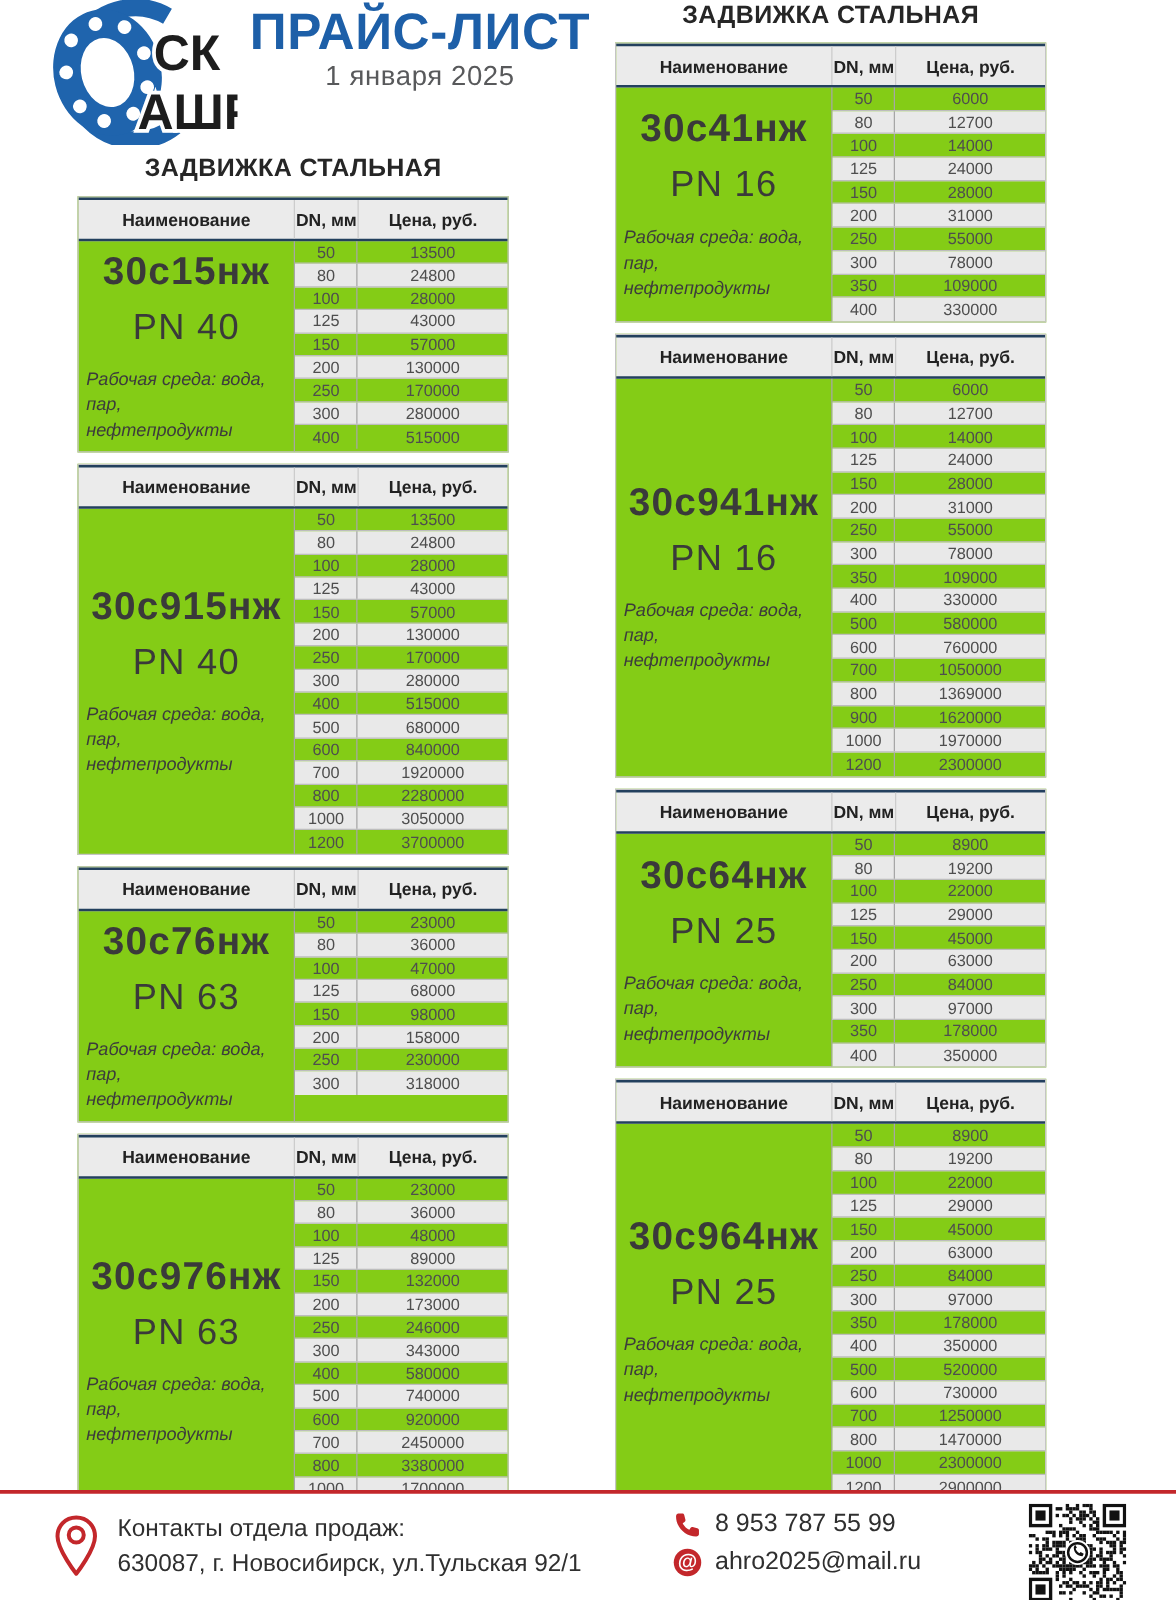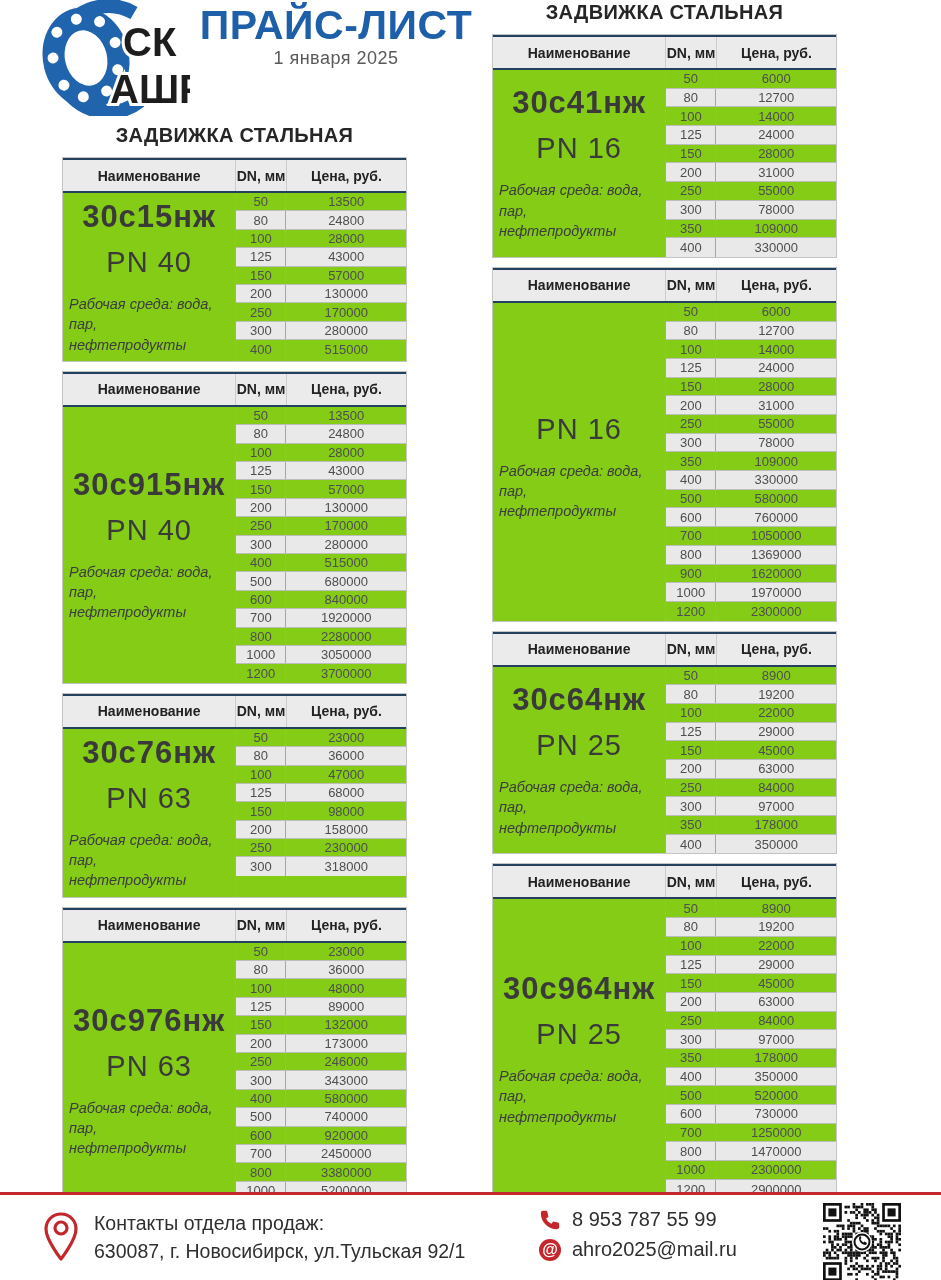--- a/index.html
+++ b/index.html
@@ -7,21 +7,21 @@
     width:941px;height:1280px;position:relative;background:#ffffff;
     font-family:"Liberation Sans","DejaVu Sans",sans-serif;
     -webkit-font-smoothing:antialiased;overflow:hidden;
   }
   .page{position:absolute;inset:0;}
 
   
   .logo-wrap{position:absolute;left:30px;top:0px;width:160px;height:116px;}
   .title-block{position:absolute;left:171px;top:4px;width:330px;text-align:center;}
   .main-title{font-size:41px;font-weight:bold;color:#1d5fa8;letter-spacing:0.5px;line-height:1.05;}
-  .date-line{font-size:18px;color:#58595b;margin-top:1px;letter-spacing:0.5px;}
+  .date-line{font-size:22px;color:#58595b;margin-top:1px;letter-spacing:0.5px;}
 
   
   .col{position:absolute;width:345px;}
   .col-left{left:62px;top:124px;}
   .col-right{left:492px;top:1px;}
   .section-heading{font-size:20px;font-weight:bold;color:#262626;text-align:center;
     letter-spacing:0.3px;margin:0 0 10px 0;}
   .tables{display:flex;flex-direction:column;gap:9px;}
 
   
@@ -345,21 +345,21 @@
               <div class="prow alt">
                 <div class="cell-dn">700</div>
                 <div class="cell-price">2450000</div>
               </div>
               <div class="prow">
                 <div class="cell-dn">800</div>
                 <div class="cell-price">3380000</div>
               </div>
               <div class="prow alt">
                 <div class="cell-dn">1000</div>
-                <div class="cell-price">5200000</div>
+                <div class="cell-price">1700000</div>
               </div>
               <div class="prow">
                 <div class="cell-dn">1200</div>
                 <div class="cell-price">4600000</div>
               </div>
             </div>
           </div>
         </div>
       </div>
   </div>
@@ -425,20 +425,21 @@
           </div>
         </div>
         <div class="ptable">
           <div class="thead">
             <div class="th th-name">Наименование</div>
             <div class="th th-dn">DN, мм</div>
             <div class="th th-price">Цена, руб.</div>
           </div>
           <div class="tbody">
             <div class="name-cell">
+              <div class="product-code">30с941нж</div>
               <div class="pressure">PN 16</div>
               <div class="medium">Рабочая среда: вода, пар,
 нефтепродукты</div>
             </div>
             <div class="rows">
               <div class="prow">
                 <div class="cell-dn">50</div>
                 <div class="cell-price">6000</div>
               </div>
               <div class="prow alt">

